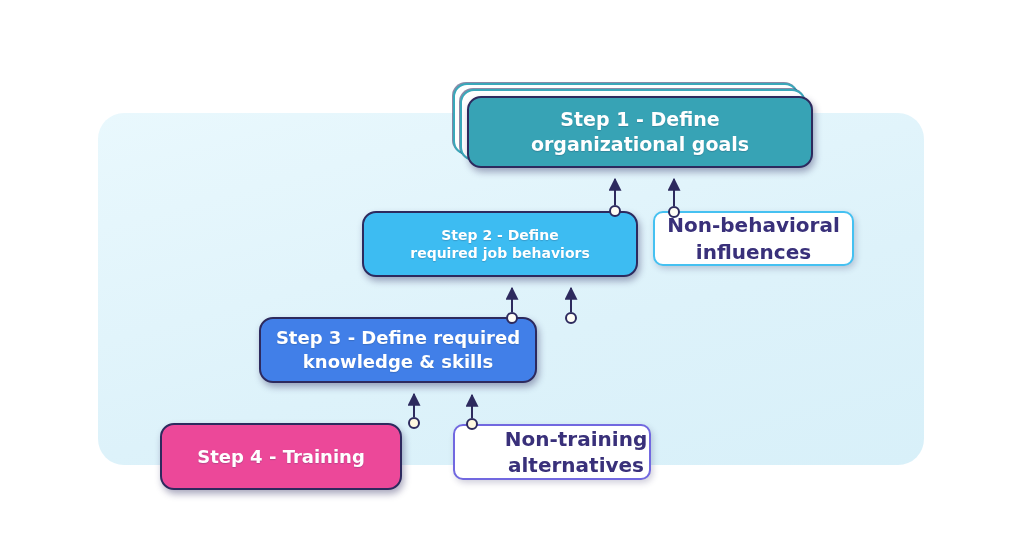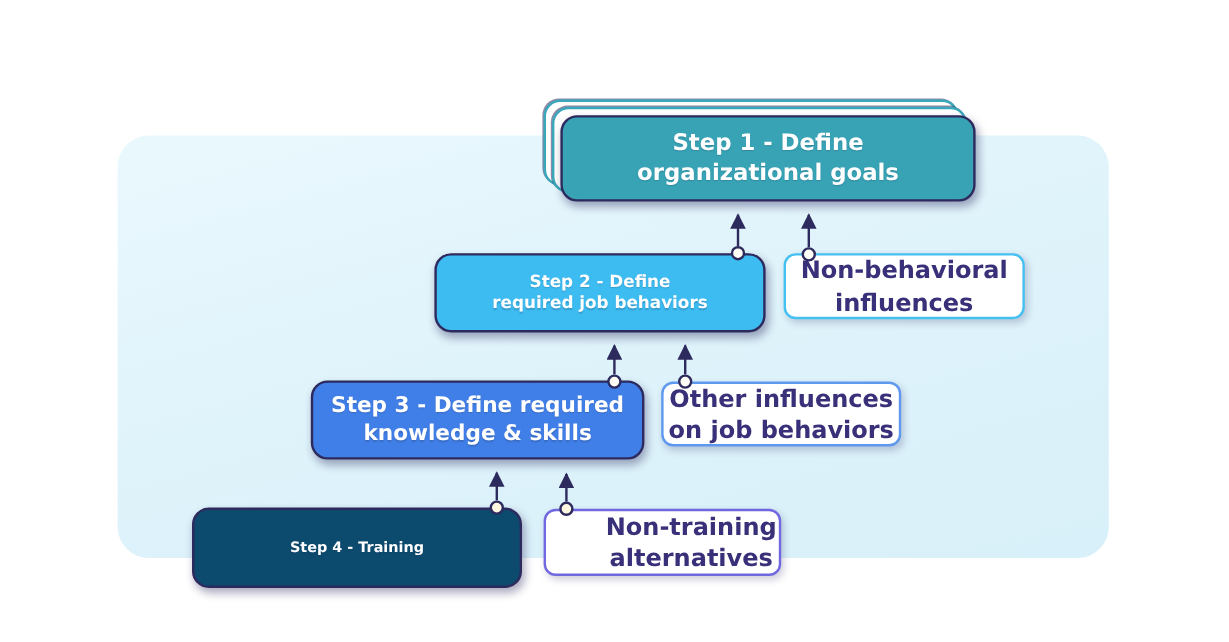--- a/index.html
+++ b/index.html
@@ -46,21 +46,21 @@
   .stack-layer {
     background: #ffffff;
     border: 2.5px solid #3aa8ba;
     box-shadow: -1px -1px 0 rgba(45, 42, 94, 0.55);
   }
   .stack-back { left: 453px; top: 83px;  width: 346px; height: 72px; }
   .stack-mid  { left: 460px; top: 89px;  width: 346px; height: 72px; }
   .step1 { left: 467px; top: 96px;  width: 346px; height: 72px; background: #37a3b5; font-size: 19px; }
   .step2 { left: 362px; top: 211px; width: 276px; height: 66px; background: #3dbcf2; font-size: 14px; }
   .step3 { left: 259px; top: 317px; width: 278px; height: 66px; background: #417fe8; font-size: 18px; text-align: center; }
-  .step4 { left: 160px; top: 423px; width: 275px; height: 67px; background: #0c4a6e; font-size: 12px; }
+  .step4 { left: 160px; top: 423px; width: 242px; height: 67px; background: #ec4899; font-size: 18px; }
   .side-card {
     background: #ffffff;
     color: #39307a;
     border-radius: 10px;
     font-size: 20px;
     box-shadow: 2px 3px 6px rgba(45, 42, 94, 0.22);
   }
   .side1 { left: 653px; top: 211px; width: 201px; height: 55px; border: 2px solid #45c1f1; }
   .side2 { left: 551px; top: 318px; width: 200px; height: 54px; border: 2px solid #5e99ef; }
   .side3 { left: 453px; top: 424px; width: 198px; height: 56px; border: 2px solid #7168e0; padding-left: 48px; }
@@ -95,24 +95,20 @@
   <div class="card side-card side1">
     <span>Non-behavioral</span>
     <span>influences</span>
   </div>
 
   <div class="card step-card step3">
     <span>Step 3 - Define required</span>
     <span>knowledge &amp; skills</span>
   </div>
 
-  <div class="card side-card side2">
-    <span>Other influences</span>
-    <span>on job behaviors</span>
-  </div>
 
   <div class="card step-card step4">
     <span>Step 4 - Training</span>
 
   </div>
 
   <div class="card side-card side3">
     <span>Non-training</span>
     <span>alternatives</span>
   </div>

